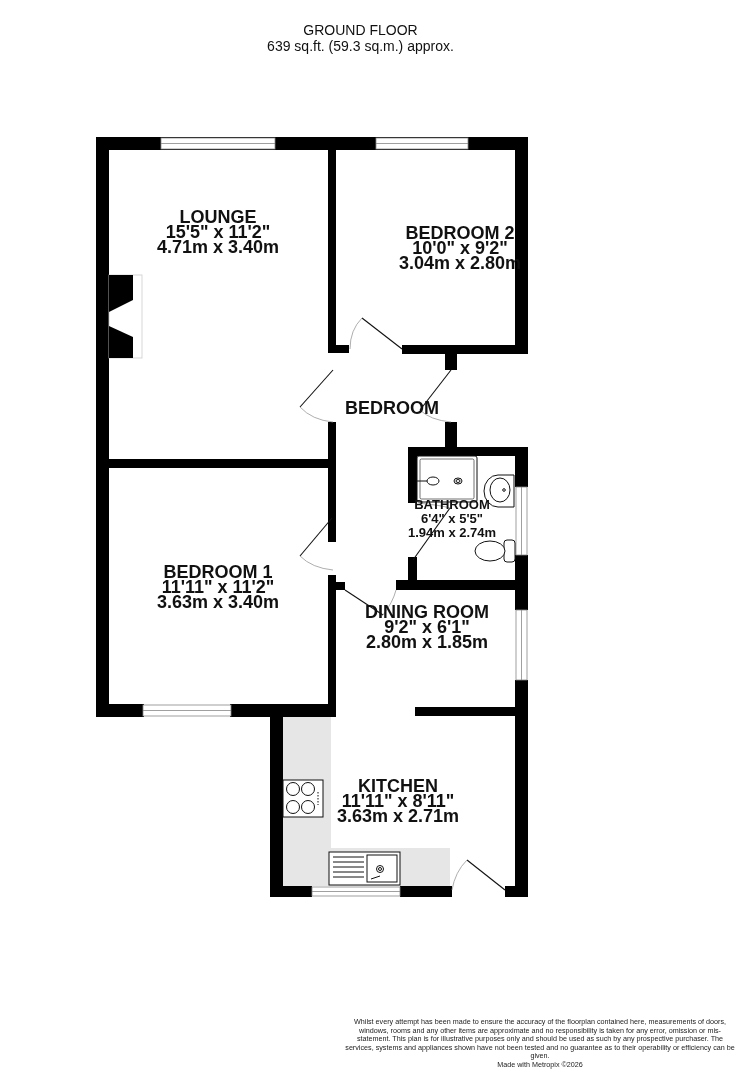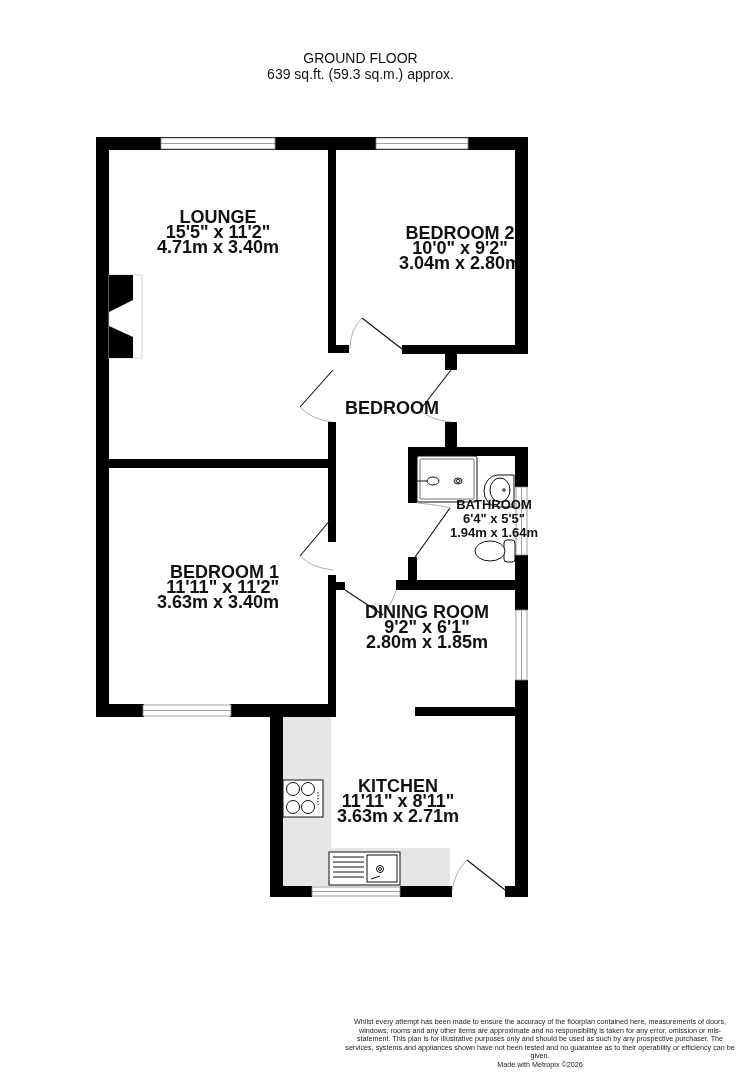--- a/index.html
+++ b/index.html
@@ -1,17 +1,17 @@
 <!DOCTYPE html>
 <html><head>
 <meta charset="utf-8">
 <style>
   html,body{margin:0;padding:0;background:#fff;}
   body{width:741px;height:1080px;position:relative;overflow:hidden;font-family:"Liberation Sans",sans-serif;color:#111;}
-  .hdr{position:absolute;left:0;width:741px;text-align:center;top:22px;font-size:14px;line-height:16px;margin-top:28px;}
+  .hdr{position:absolute;left:0;width:741px;text-align:center;top:22px;font-size:14px;line-height:16px;}
   .hdr div{margin-left:-20px;}
   svg.plan{position:absolute;left:0;top:0;}
   .lbl{position:absolute;text-align:center;font-weight:bold;font-size:18px;line-height:15px;white-space:nowrap;transform:translateX(-50%);}
   .lbl .nm{display:block;}
   .lbl .d{display:block;}
   .footer{position:absolute;left:345px;width:390px;top:1015px;text-align:center;}
   .footer .tot{font-size:11px;line-height:13px;}
   .footer .disc{font-size:7.2px;line-height:8.6px;margin-top:3px;color:#222;}
 </style>
 </head>
@@ -169,26 +169,26 @@
   <span class="d">4.71m  x 3.40m</span>
 </div>
 <div class="lbl" style="left:428px;top:226px;margin-left:32px;">
   <span class="nm">BEDROOM 2</span>
   <span class="d">10'0"  x 9'2"</span>
   <span class="d">3.04m  x 2.80m</span>
 </div>
 <div class="lbl" style="left:392px;top:401px;">
   <span class="nm">BEDROOM</span>
 </div>
-<div class="lbl" style="left:494px;top:498px;font-size:13px;line-height:14px;">
+<div class="lbl" style="left:452px;top:498px;font-size:13px;line-height:14px;">
   <span class="nm">BATHROOM</span>
   <span class="d">6'4"  x 5'5"</span>
-  <span class="d">1.94m  x 1.64m</span>
-</div>
-<div class="lbl" style="left:218px;top:565px;text-align:right;">
+  <span class="d">1.94m  x 2.74m</span>
+</div>
+<div class="lbl" style="left:218px;top:565px;">
   <span class="nm">BEDROOM 1</span>
   <span class="d">11'11"  x 11'2"</span>
   <span class="d">3.63m  x 3.40m</span>
 </div>
 <div class="lbl" style="left:427px;top:605px;">
   <span class="nm">DINING ROOM</span>
   <span class="d">9'2"  x 6'1"</span>
   <span class="d">2.80m  x 1.85m</span>
 </div>
 <div class="lbl" style="left:398px;top:779px;">

